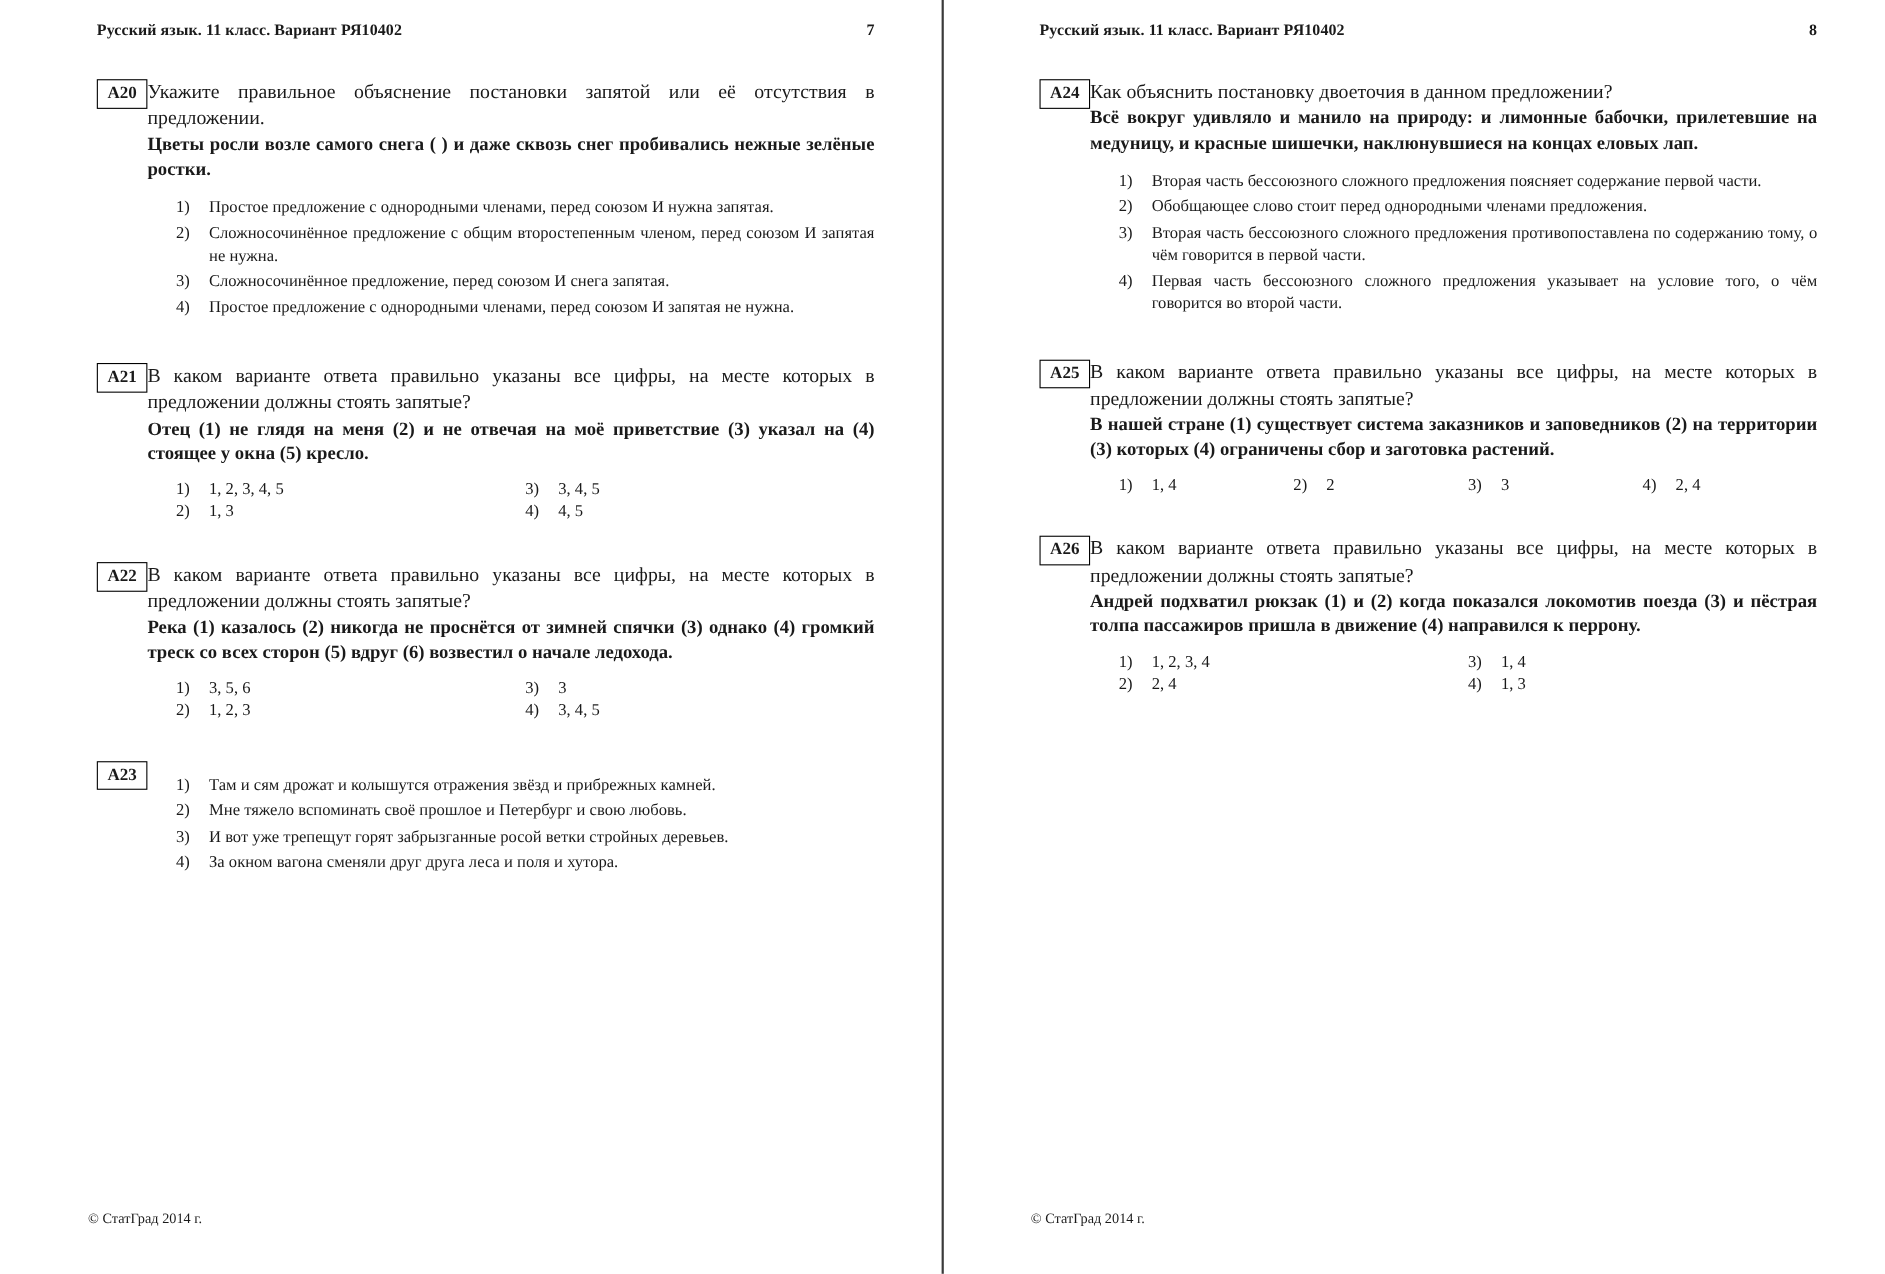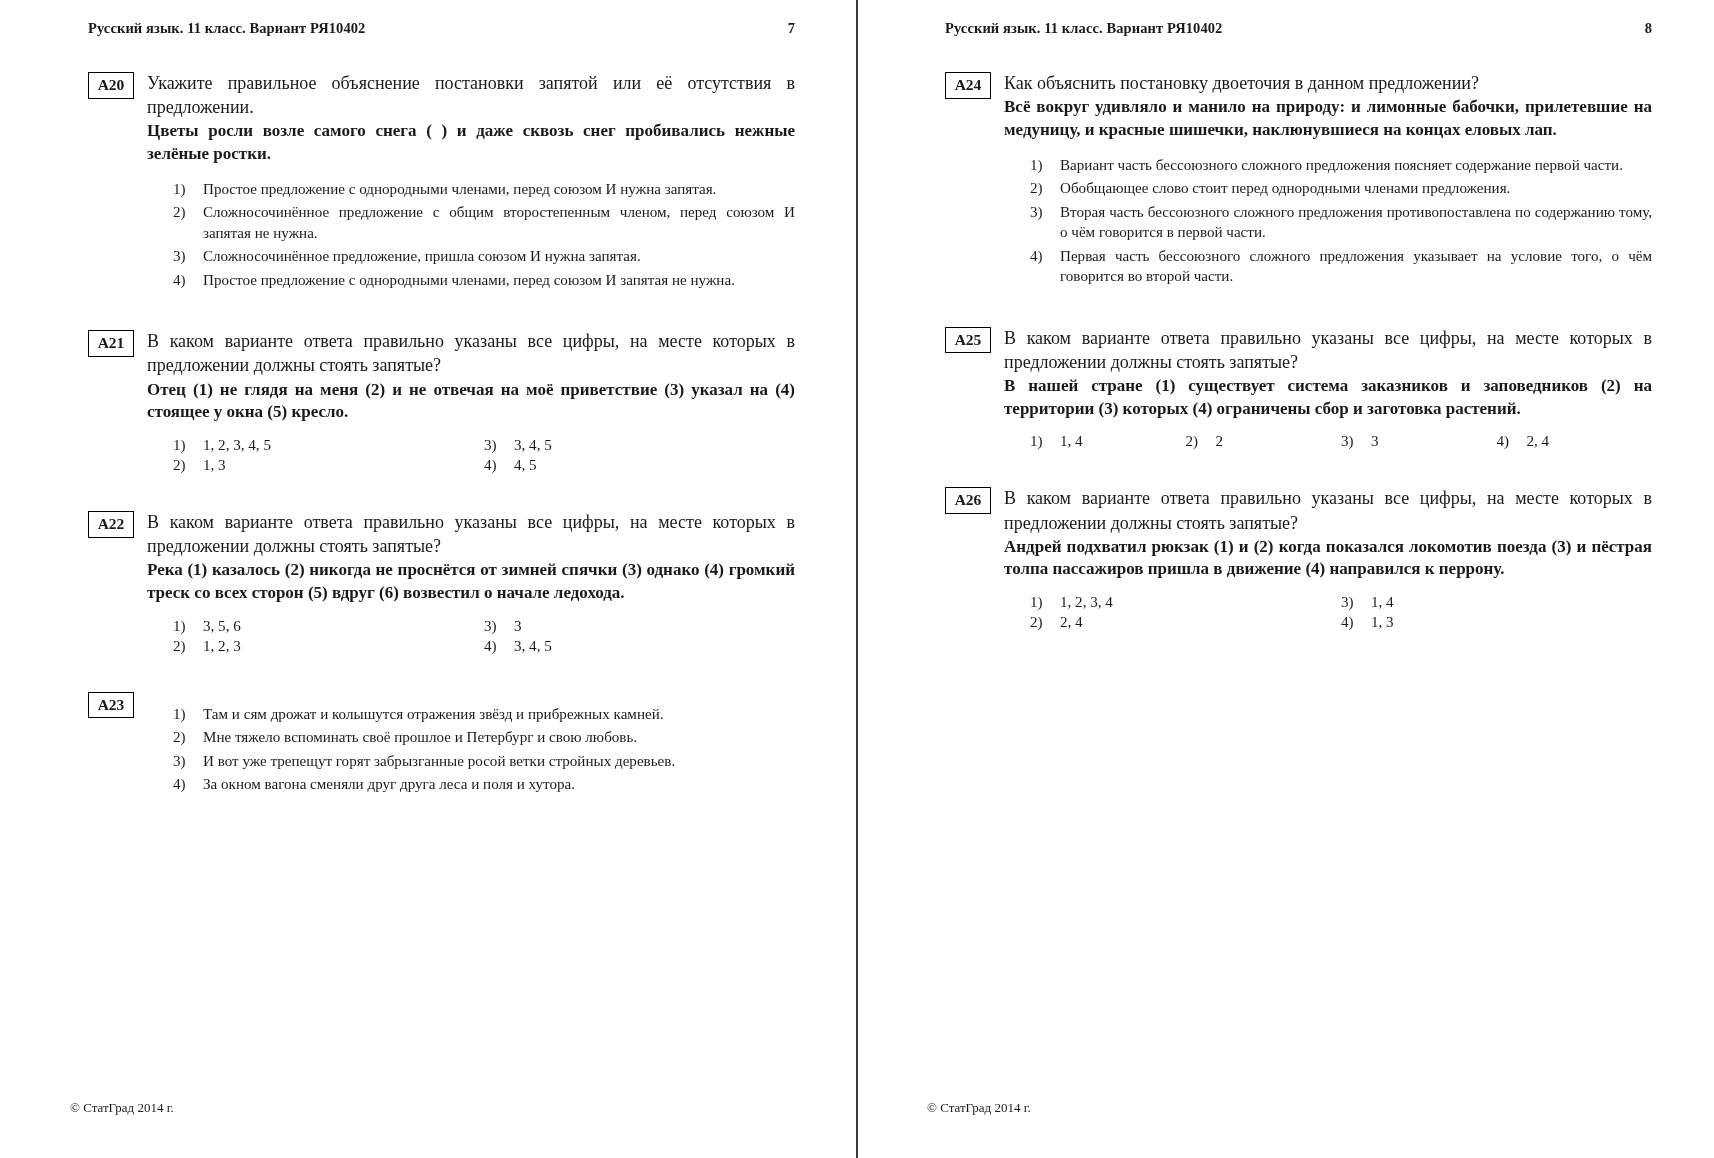--- a/index.html
+++ b/index.html
@@ -59,21 +59,20 @@
     align-items: flex-start;
     margin-bottom: 26px;
   }
   .task-code {
     flex: 0 0 auto;
     border: 1.4px solid #000;
     font-weight: bold;
     font-size: 15.5px;
     line-height: 1;
     padding: 4px 7px 5px 7px;
-    margin-right: 13px;
     margin-top: 1px;
     min-width: 30px;
     text-align: center;
     font-family: "Liberation Serif", serif;
   }
   .task-body {
     flex: 1 1 auto;
   }
   .prompt {
     font-size: 18px;
@@ -121,21 +120,21 @@
   }
   .answers-grid .cell {
     display: flex;
   }
   .answers-grid .num {
     width: 30px;
     flex: 0 0 auto;
   }
   .footer {
     position: absolute;
-    left: 70px;
+    left: 80px;
     bottom: 42px;
     font-size: 13px;
   }
   .gap-large { height: 10px; }
 </style>
 </head>
 <body>
 
 <div class="spread">
 
@@ -147,21 +146,21 @@
     </div>
 
     <div class="task">
       <div class="task-code">A20</div>
       <div class="task-body">
         <div class="prompt">Укажите правильное объяснение постановки запятой или её отсутствия в предложении.</div>
         <div class="sentence">Цветы росли возле самого снега ( ) и даже сквозь снег пробивались нежные зелёные ростки.</div>
         <ol class="options">
           <li><span class="num">1)</span><span>Простое предложение с однородными членами, перед союзом И нужна запятая.</span></li>
           <li><span class="num">2)</span><span>Сложносочинённое предложение с общим второстепенным членом, перед союзом И запятая не нужна.</span></li>
-          <li><span class="num">3)</span><span>Сложносочинённое предложение, пришла союзом И нужна запятая.</span></li>
+          <li><span class="num">3)</span><span>Сложносочинённое предложение, перед союзом И снега запятая.</span></li>
           <li><span class="num">4)</span><span>Простое предложение с однородными членами, перед союзом И запятая не нужна.</span></li>
         </ol>
       </div>
     </div>
 
     <div class="gap-large"></div>
 
     <div class="task">
       <div class="task-code">A21</div>
       <div class="task-body">
@@ -241,21 +240,21 @@
       <span>Русский язык. 11 класс. Вариант РЯ10402</span>
       <span class="pnum">8</span>
     </div>
 
     <div class="task">
       <div class="task-code">A24</div>
       <div class="task-body">
         <div class="prompt">Как объяснить постановку двоеточия в данном предложении?</div>
         <div class="sentence">Всё вокруг удивляло и манило на природу: и лимонные бабочки, прилетевшие на медуницу, и красные шишечки, наклюнувшиеся на концах еловых лап.</div>
         <ol class="options">
-          <li><span class="num">1)</span><span>Вариант часть бессоюзного сложного предложения поясняет содержание первой части.</span></li>
+          <li><span class="num">1)</span><span>Вторая часть бессоюзного сложного предложения поясняет содержание первой части.</span></li>
           <li><span class="num">2)</span><span>Обобщающее слово стоит перед однородными членами предложения.</span></li>
           <li><span class="num">3)</span><span>Вторая часть бессоюзного сложного предложения противопоставлена по содержанию тому, о чём говорится в первой части.</span></li>
           <li><span class="num">4)</span><span>Первая часть бессоюзного сложного предложения указывает на условие того, о чём говорится во второй части.</span></li>
         </ol>
       </div>
     </div>
 
     <div class="gap-large"></div>
 
     <div class="task">

